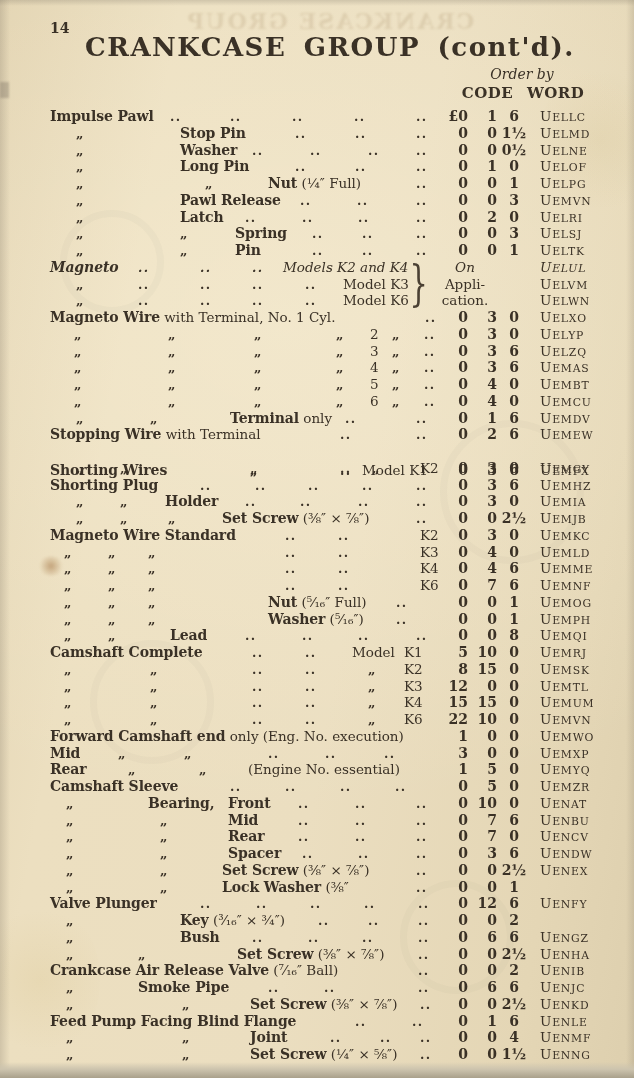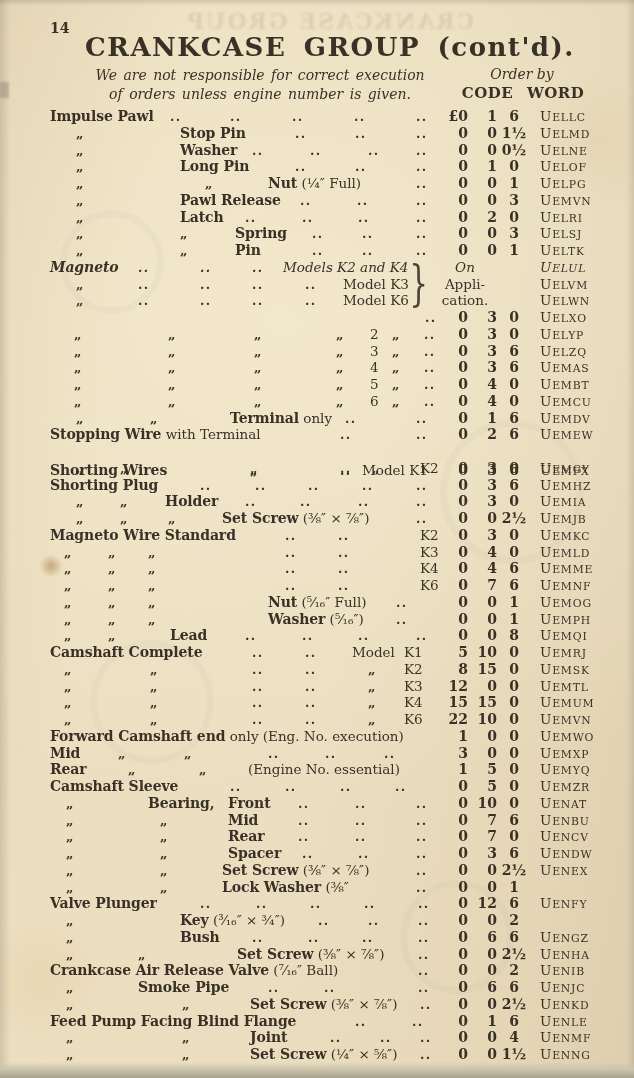--- a/index.html
+++ b/index.html
@@ -66,24 +66,20 @@
   <div class="ghost-circle" style="left:60px;top:210px;width:90px;height:90px;"></div>
   <div class="ghost-circle" style="left:440px;top:420px;width:130px;height:130px;"></div>
   <div class="ghost-circle" style="left:90px;top:640px;width:110px;height:110px;"></div>
   <div class="ghost-circle" style="left:400px;top:880px;width:100px;height:100px;"></div>
   <div class="stain1"></div>
   <div class="stain2"></div>
   <div class="stain3"></div>
 
   <div class="pageno">14</div>
   <div class="title">CRANKCASE GROUP (cont'd).</div>
-  <div class="disclaimer">
-    <div>We are not responsible for correct execution</div>
-    <div>of orders unless engine number is given.</div>
-  </div>
   <div class="orderby">Order by</div>
   <div class="codehead">CODE WORD</div>
 
   <div>
       <div class="row" style="top: 108px;">
         <span class="seg name" style="left: 50px;">Impulse Pawl</span>
         <span class="seg leader" style="left: 170px;">..</span>
         <span class="seg leader" style="left: 230px;">..</span>
         <span class="seg leader" style="left: 292px;">..</span>
         <span class="seg leader" style="left: 354px;">..</span>
@@ -207,20 +203,21 @@
         <span class="seg ditto" style="left: 76px;">„</span>
         <span class="seg leader" style="left: 138px;">..</span>
         <span class="seg leader" style="left: 200px;">..</span>
         <span class="seg leader" style="left: 252px;">..</span>
         <span class="seg leader" style="left: 305px;">..</span>
         <span class="seg plain" style="left: 343px;">Model K6</span>
         <span class="seg note">cation.</span>
         <span class="seg code">UELWN</span>
       </div>
       <div class="row" style="top: 309px;">
+        <span class="seg name" style="left: 50px;">Magneto Wire<span class="tail"> with Terminal, No. 1 Cyl.</span></span>
         <span class="seg leader" style="left: 425px;">..</span>
         <span class="seg price p0">0</span>
         <span class="seg price p1">3</span>
         <span class="seg price p2">0</span>
         <span class="seg code">UELXO</span>
       </div>
       <div class="row" style="top: 325.75px;">
         <span class="seg ditto" style="left: 74px;">„</span>
         <span class="seg ditto" style="left: 168px;">„</span>
         <span class="seg ditto" style="left: 254px;">„</span>

